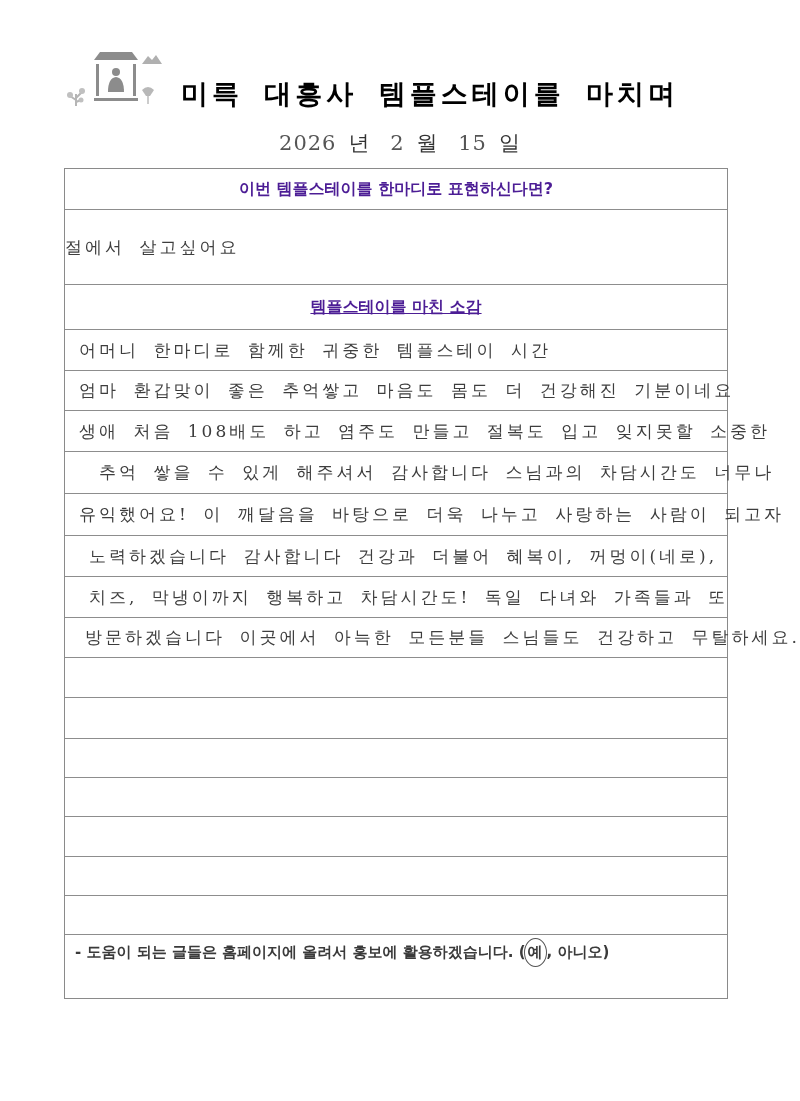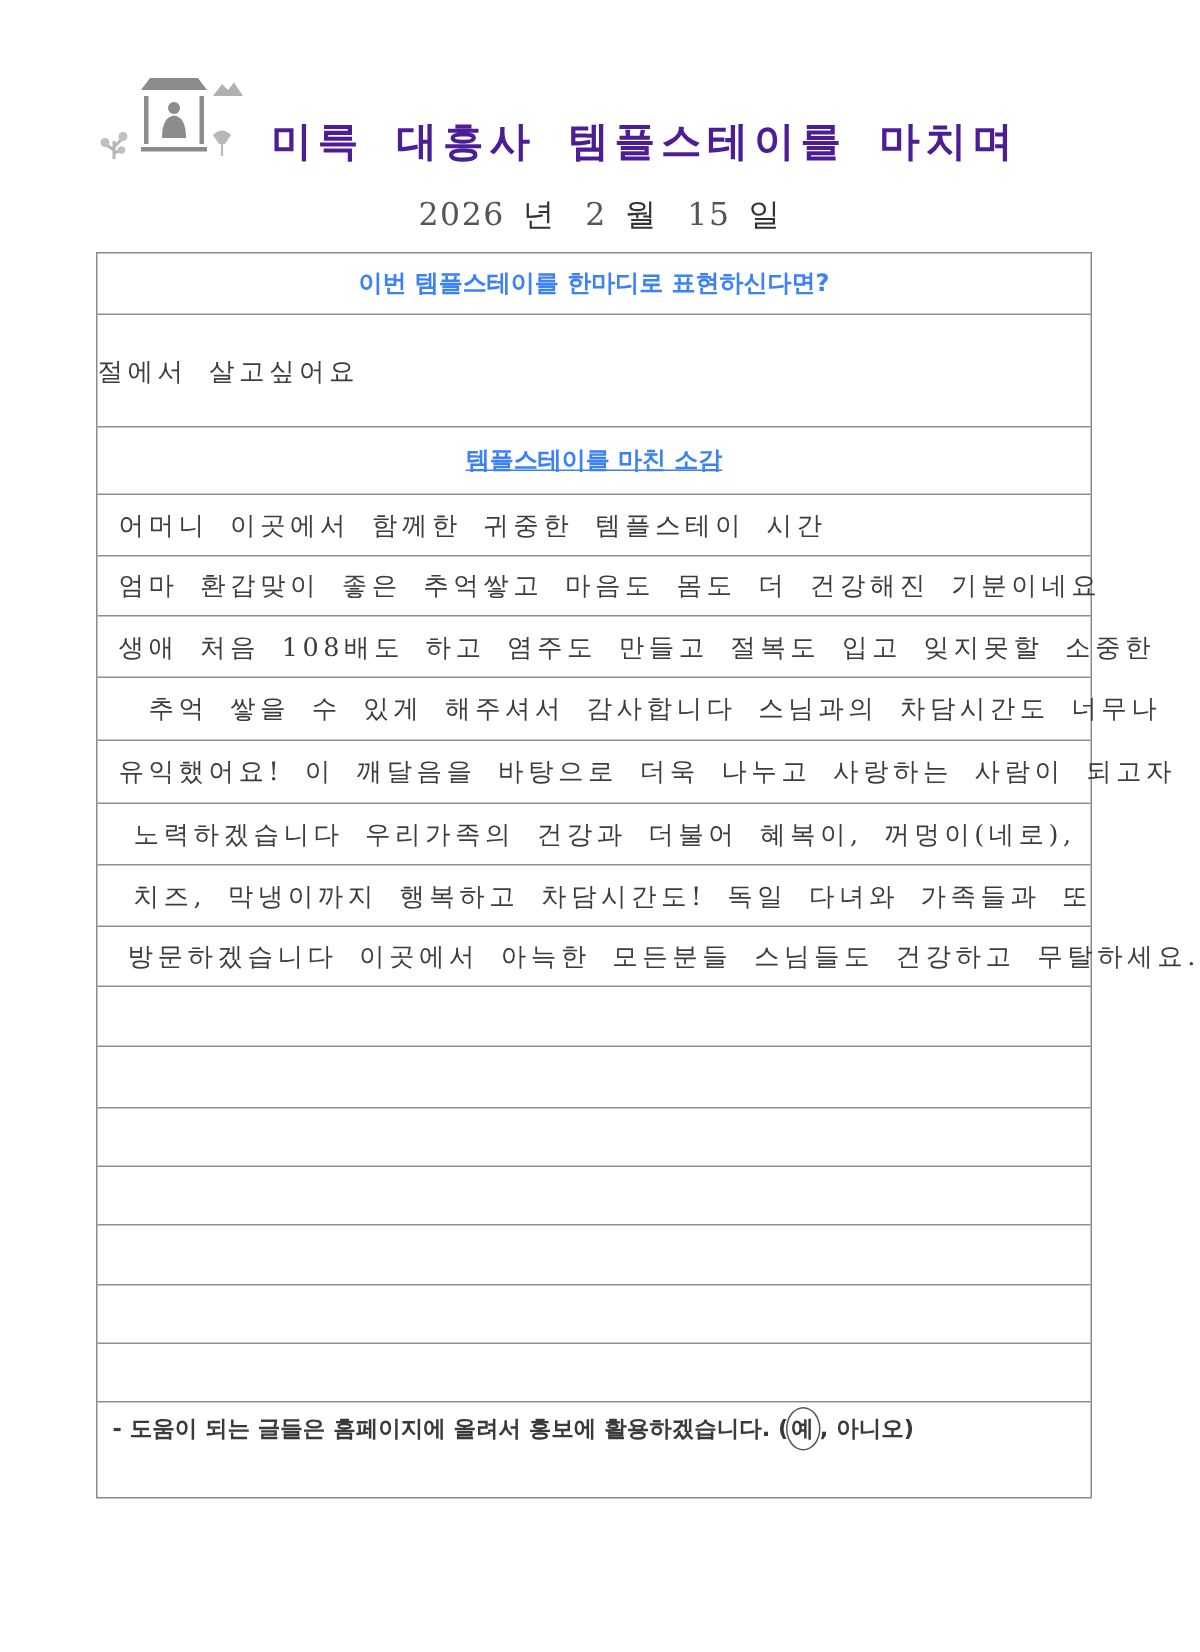--- a/index.html
+++ b/index.html
@@ -1,30 +1,30 @@
 <!DOCTYPE html>
 <html><head>
   <meta charset="utf-8">
   <style>
     html, body { margin:0; padding:0; background:#ffffff; }
     body { width:800px; height:1101px; position:relative; overflow:hidden;
            font-family:"DejaVu Sans", sans-serif; color:#333; }
     .logo { position:absolute; left:64px; top:50px; width:100px; height:62px; }
     .title { position:absolute; left:0; right:0; top:76px; text-align:center;
-             padding-left:60px; font-size:27px; font-weight:bold; color:#4c1d95;
+             padding-left:60px; font-size:27px; font-weight:bold; color:#000000;
              letter-spacing:4px; word-spacing:8px; }
     .date { position:absolute; left:0; right:0; top:129px; text-align:center;
             font-size:21px; color:#333; letter-spacing:1px; }
     .date .hand { font-family:"DejaVu Serif", serif; font-weight:normal; color:#555; }
     .date span { margin:0 6px; }
     .sheet { position:absolute; left:64px; top:168px; width:664px; height:831px;
              border:1.5px solid #8a8a8a; box-sizing:border-box; }
     .row { position:absolute; left:0; right:0; border-bottom:1.5px solid #8d8d8d; box-sizing:border-box; }
     .row.head { display:flex; align-items:center; justify-content:center;
-                font-size:16px; font-weight:bold; color:#3b82f6; }
+                font-size:16px; font-weight:bold; color:#4c1d95; }
     .row.oneword { display:flex; align-items:center; justify-content:flex-start; }
     .hand-text { font-family:"DejaVu Serif", serif; font-size:17px; color:#3d3d3d;
                  letter-spacing:3px; word-spacing:6px; font-weight:normal; }
     .line { display:flex; align-items:center; padding-left:14px; white-space:nowrap; overflow:visible; }
     .notes { position:absolute; left:0; right:0; bottom:0; height:66px; padding:6px 10px;
              box-sizing:border-box; font-size:15px; font-weight:bold; color:#3a3a3a; line-height:27px; }
     .circle { display:inline-block; border:1.5px solid #555; border-radius:50%; padding:0 3px; margin-left:-2px; }
   </style>
 </head>
 <body>
@@ -56,36 +56,36 @@
 </div>
 
 <div class="sheet">
   <div class="row head" style="top:0;height:41px;">이번 템플스테이를 한마디로 표현하신다면?</div>
   <div class="row oneword" style="top:41px;height:75px;">
     <span class="hand-text" style="">절에서 살고싶어요</span>
   </div>
   <div class="row head" style="top:116px;height:45px;text-decoration:underline;">템플스테이를 마친 소감</div>
 
   <div class="row line" style="top:161px;height:41px;">
-      <span class="hand-text">어머니 이곳에서 함께한 귀중한 템플스테이 시간</span>
+      <span class="hand-text">어머니 한마디로 함께한 귀중한 템플스테이 시간</span>
     </div>
   <div class="row line" style="top:202px;height:40px;">
       <span class="hand-text">엄마 환갑맞이 좋은 추억쌓고 마음도 몸도 더 건강해진 기분이네요</span>
     </div>
   <div class="row line" style="top:242px;height:41px;">
       <span class="hand-text">생애 처음 108배도 하고 염주도 만들고 절복도 입고 잊지못할 소중한</span>
     </div>
   <div class="row line" style="top:283px;height:42px;padding-left:34px;">
       <span class="hand-text">추억 쌓을 수 있게 해주셔서 감사합니다 스님과의 차담시간도 너무나</span>
     </div>
   <div class="row line" style="top:325px;height:42px;">
       <span class="hand-text">유익했어요! 이 깨달음을 바탕으로 더욱 나누고 사랑하는 사람이 되고자</span>
     </div>
   <div class="row line" style="top:367px;height:41px;padding-left:24px;">
-      <span class="hand-text">노력하겠습니다 우리가족의 건강과 더불어 혜복이, 꺼멍이(네로),</span>
+      <span class="hand-text">노력하겠습니다 감사합니다 건강과 더불어 혜복이, 꺼멍이(네로),</span>
     </div>
   <div class="row line" style="top:408px;height:41px;padding-left:24px;">
       <span class="hand-text">치즈, 막냉이까지 행복하고 차담시간도! 독일 다녀와 가족들과 또</span>
     </div>
   <div class="row line" style="top:449px;height:40px;padding-left:20px;">
       <span class="hand-text">방문하겠습니다 이곳에서 아늑한 모든분들 스님들도 건강하고 무탈하세요.</span>
     </div>
   <div class="row line" style="top:489px;height:40px;">
       <span class="hand-text"></span>
     </div>

